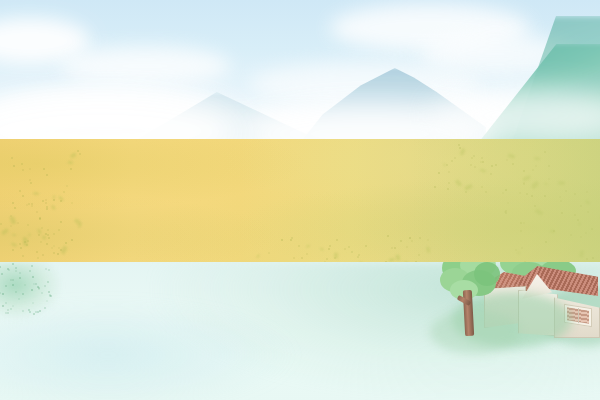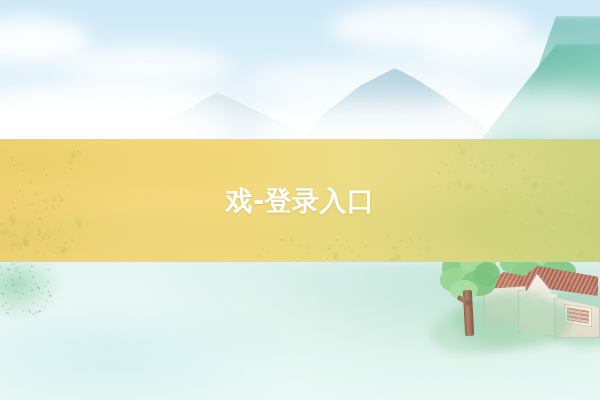--- a/index.html
+++ b/index.html
@@ -581,16 +581,15 @@
         <div class="band-leaf" style="width: 6.06527px; height: 3.3359px; left: 424.69px; top: 108.858px; transform: rotate(85deg);"></div>
         <div class="band-leaf" style="width: 4.82481px; height: 2.65364px; left: 359.031px; top: 123.786px; transform: rotate(93deg);"></div>
         <div class="band-leaf" style="width: 4.07632px; height: 2.24197px; left: 256.393px; top: 115.793px; transform: rotate(137deg);"></div>
         <div class="band-leaf" style="width: 6.49207px; height: 3.57064px; left: 332.789px; top: 115.139px; transform: rotate(99deg);"></div>
         <div class="band-leaf" style="width: 3.99051px; height: 2.19478px; left: 305.76px; top: 105.804px; transform: rotate(160deg);"></div>
       </div>
     <div class="band-fade-r"></div>
   </div>
 
   <div class="headline">
-    <div class="hl-line">戏-登录入口</div>
   </div>
 
 </div>
 
 </body></html>

